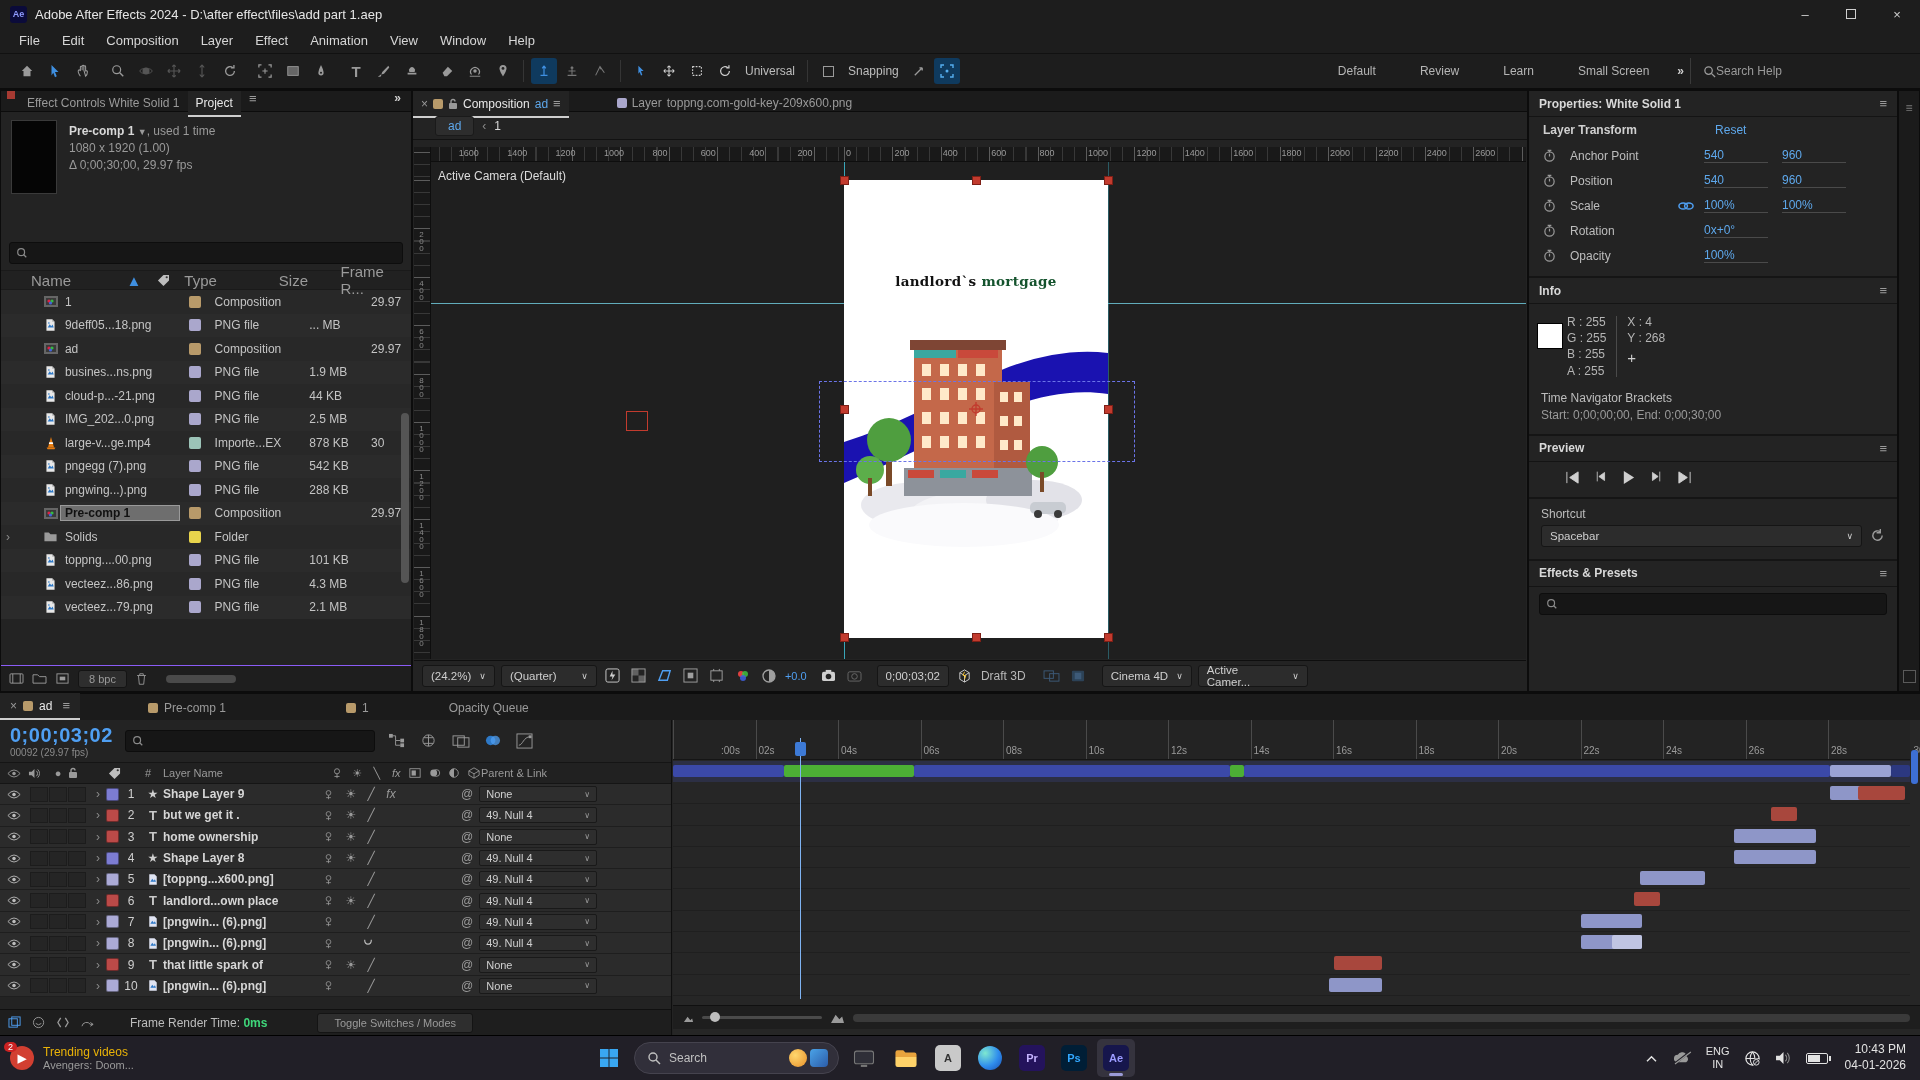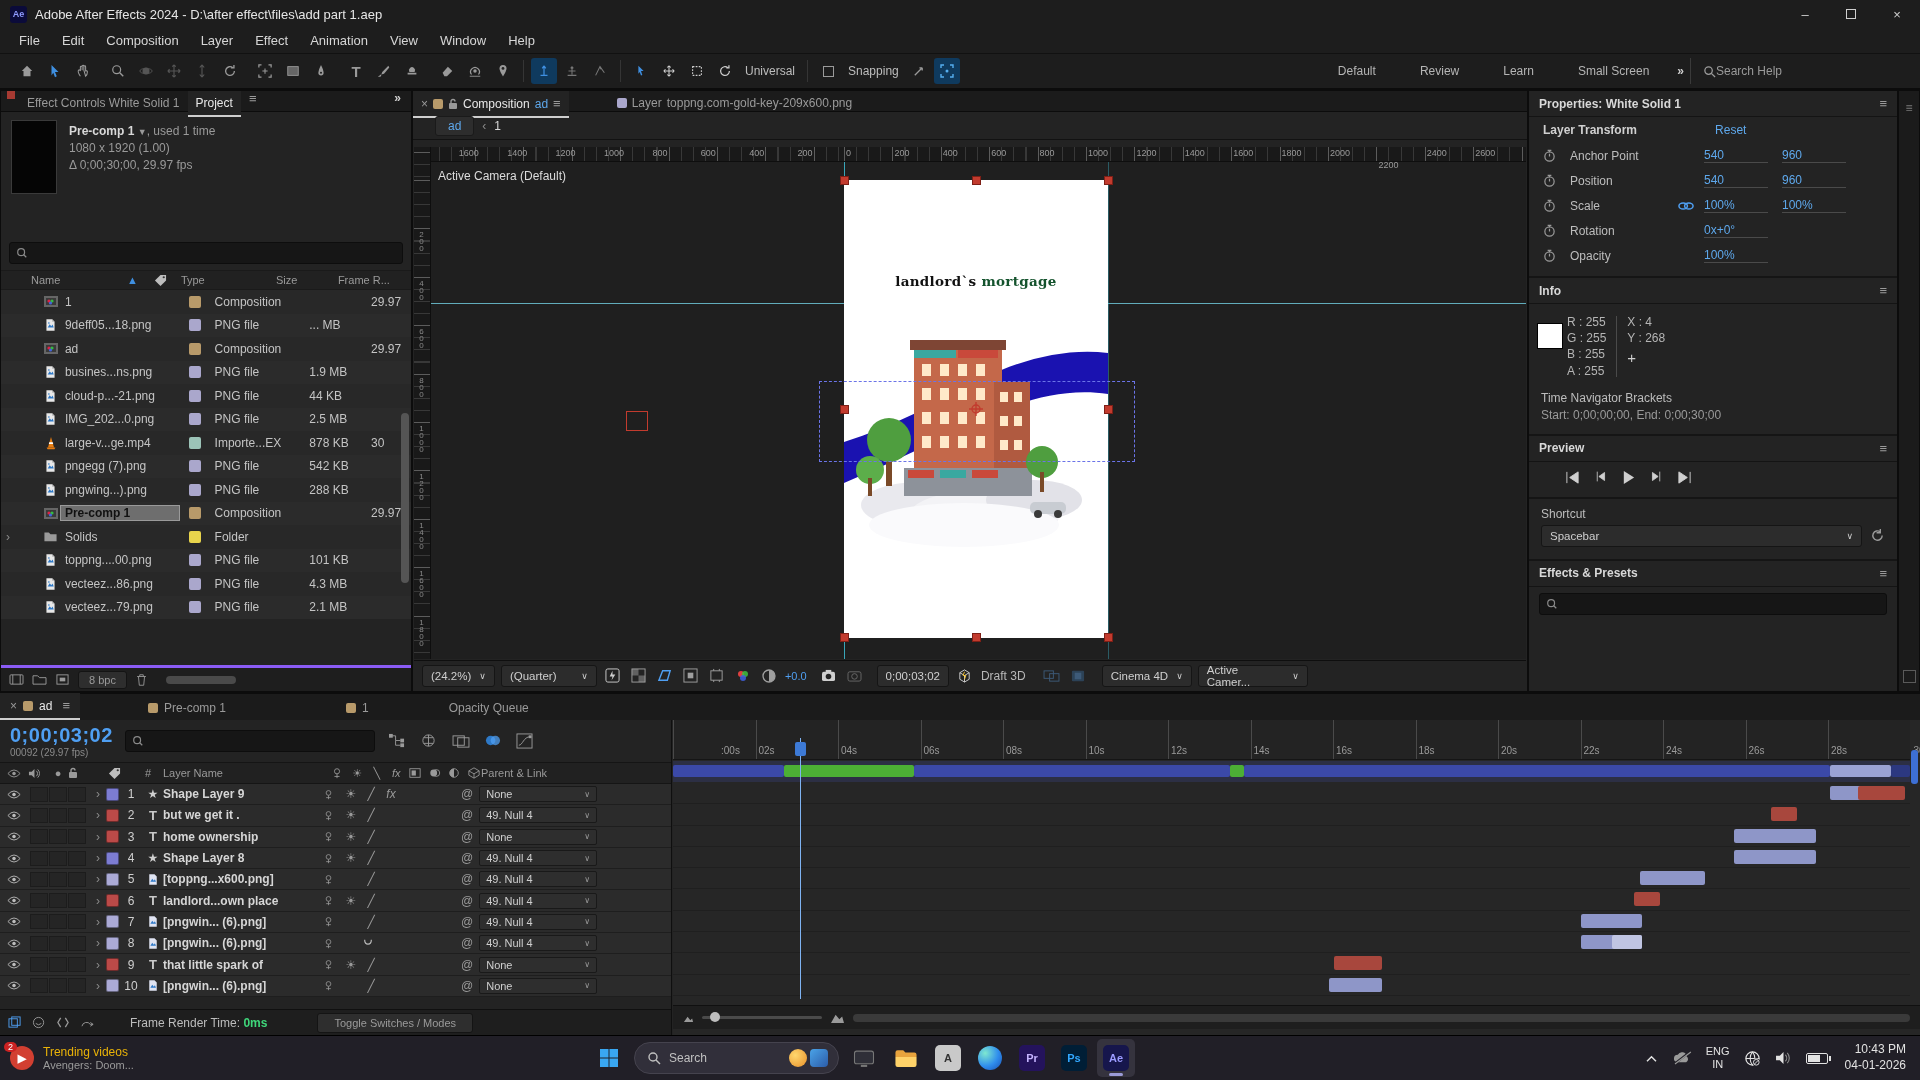--- a/index.html
+++ b/index.html
@@ -31,30 +31,30 @@
   .ptabs{height:21px;background:#1b1b1b;display:flex;align-items:flex-start;border-bottom:1px solid #0c0c0c}
   .ptab{padding:5px 8px;color:#9a9a9a;display:flex;gap:5px;align-items:center;font-size:12px}
   .ptab.active{color:#e8e8e8;border-bottom:2px solid #cfcfcf;background:#232323}
   .hamb{color:#9a9a9a;padding:0 8px;font-size:13px}
   
   #project-info{display:flex;gap:12px;padding:8px 10px}
   #proj-thumb{width:46px;height:74px;background:#050505;border:1px solid #3a3a3a}
   .pi-line1{color:#d8d8d8;font-weight:bold}
   .pi-dim{color:#9a9a9a;margin-top:3px}
   .searchbox{background:#161616;border:1px solid #0d0d0d;border-radius:3px;height:22px;display:flex;align-items:center;padding:0 6px;color:#8a8a8a;gap:5px}
-  #proj-cols{display:flex;color:#9a9a9a;height:20px;align-items:center;border-top:1px solid #1a1a1a;border-bottom:1px solid #1a1a1a;background:#212121;font-size:11px}
+  #proj-cols{display:flex;color:#9a9a9a;height:20px;align-items:center;border-top:1px solid #1a1a1a;border-bottom:1px solid #1a1a1a;background:#212121;font-size:15px}
   .prow{display:flex;align-items:center;height:23.5px;font-size:12px;color:#c4c4c4}
   .prow:nth-child(odd){background:#282828}
   .prow:nth-child(even){background:#2b2b2b}
   .pr-icon{width:20px;margin-left:26px;display:flex;justify-content:center}
   .pr-name{width:118px;white-space:nowrap;overflow:hidden;padding-left:4px}
   .pr-name.sel{background:#6e6e6e;color:#111;font-weight:bold;outline:1px solid #9a9a9a}
   .pr-tag{width:12px;height:12px;border-radius:2px;margin:0 14px 0 10px}
   .pr-type{width:95px}.pr-size{width:62px}.pr-fr{width:40px}
-  #proj-footer{position:absolute;bottom:0;left:0;right:0;height:26px;background:#1e1e1e;border-top:3px solid #8b5cf6;display:flex;align-items:center;gap:8px;padding:0 8px;color:#9a9a9a}
+  #proj-footer{position:absolute;bottom:0;left:0;right:0;height:26px;background:#1e1e1e;border-top:1px solid #8b5cf6;display:flex;align-items:center;gap:8px;padding:0 8px;color:#9a9a9a}
   .chip{background:#2e2e2e;border:1px solid #141414;border-radius:3px;padding:2px 10px;font-size:11px}
   
   #viewport{position:absolute;left:1px;top:56px;right:1px;bottom:32px;background:#1f1f1f;overflow:hidden}
   #hruler{position:absolute;left:17px;top:0;right:0;height:15px;background:#191919;border-bottom:1px solid #0e0e0e;
     background-image:repeating-linear-gradient(90deg,#5c5c5c 0,#5c5c5c 1px,transparent 1px,transparent 48.4px),repeating-linear-gradient(90deg,#383838 0,#383838 1px,transparent 1px,transparent 12.1px);background-position-x:413px}
   #vruler{position:absolute;left:0;top:0;bottom:0;width:17px;background:#191919;border-right:1px solid #0e0e0e;
     background-image:repeating-linear-gradient(180deg,#5c5c5c 0,#5c5c5c 1px,transparent 1px,transparent 48.4px),repeating-linear-gradient(180deg,#383838 0,#383838 1px,transparent 1px,transparent 12.1px);background-position-y:33px}
   .rlabel{position:absolute;top:1px;color:#9a9a9a;font-size:9px}
   .vlabel{position:absolute;left:3px;color:#8a8a8a;font-size:8px;writing-mode:vertical-rl;text-orientation:upright;letter-spacing:-2px}
   #canvas{position:absolute;left:430px;top:33px;width:264px;height:458px;background:#fff;overflow:hidden}
@@ -651,21 +651,21 @@
           <span class="rlabel" style="left: 463.4px;">200</span>
           <span class="rlabel" style="left: 511.8px;">400</span>
           <span class="rlabel" style="left: 560.2px;">600</span>
           <span class="rlabel" style="left: 608.6px;">800</span>
           <span class="rlabel" style="left: 657px;">1000</span>
           <span class="rlabel" style="left: 705.4px;">1200</span>
           <span class="rlabel" style="left: 753.8px;">1400</span>
           <span class="rlabel" style="left: 802.2px;">1600</span>
           <span class="rlabel" style="left: 850.6px;">1800</span>
           <span class="rlabel" style="left: 899px;">2000</span>
-          <span class="rlabel" style="left: 947.4px; margin-top: 12px;">2200</span>
+          <span class="rlabel" style="left: 947.4px;">2200</span>
           <span class="rlabel" style="left: 995.8px;">2400</span>
           <span class="rlabel" style="left: 1044.2px;">2600</span>
         </div>
       <div id="vruler">
           <span class="vlabel" style="top: 83.4px;">200</span>
           <span class="vlabel" style="top: 131.8px;">400</span>
           <span class="vlabel" style="top: 180.2px;">600</span>
           <span class="vlabel" style="top: 228.6px;">800</span>
           <span class="vlabel" style="top: 277px;">1000</span>
           <span class="vlabel" style="top: 325.4px;">1200</span>

